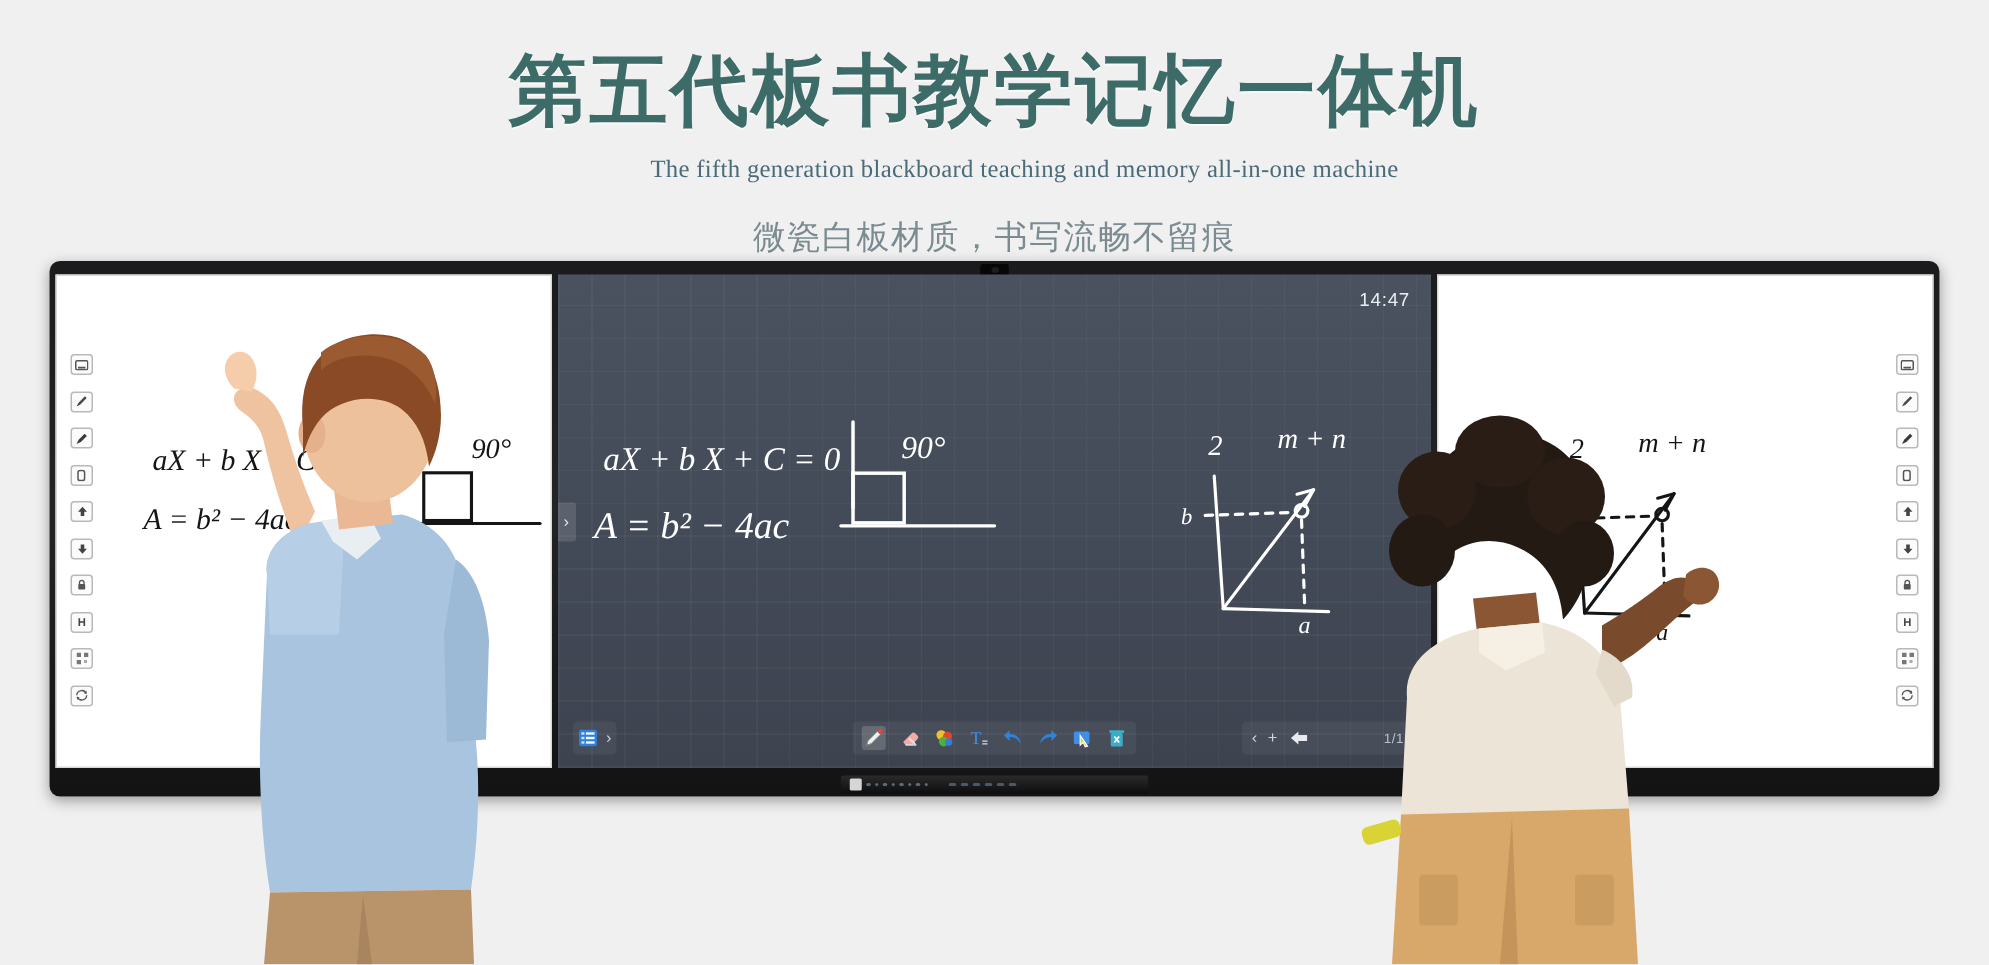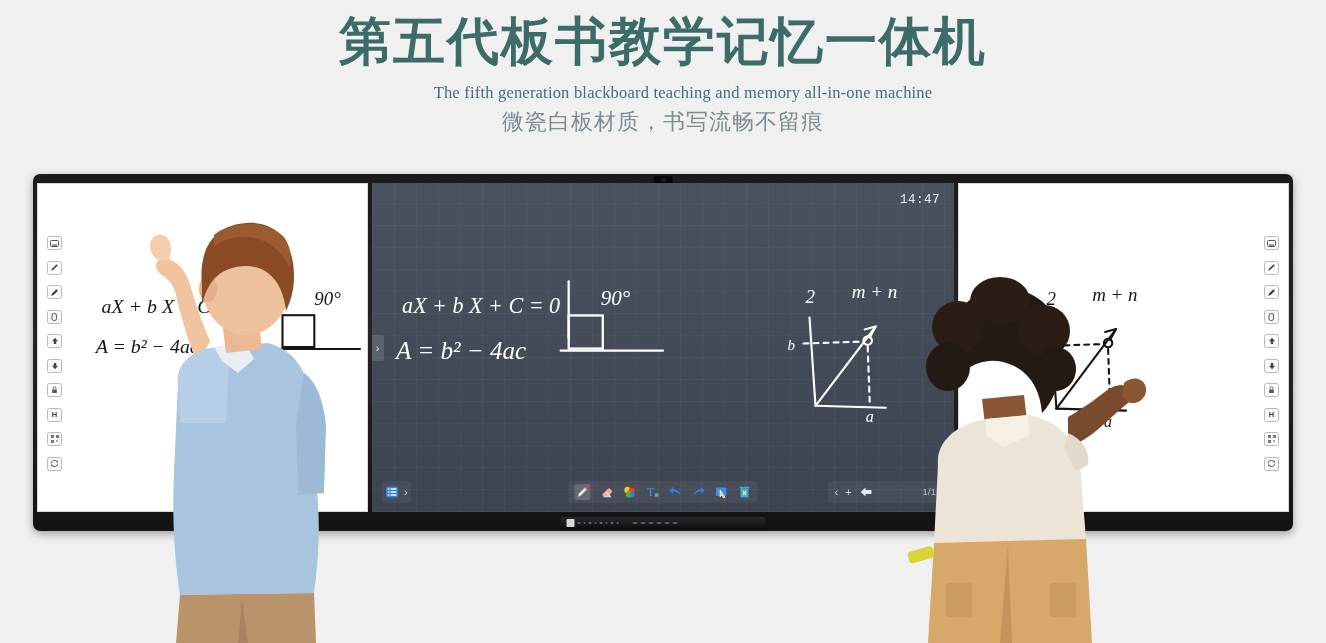--- a/index.html
+++ b/index.html
@@ -4,21 +4,21 @@
 <style>
   * { margin:0; padding:0; box-sizing:border-box; }
   html,body { width:1326px; height:643px; overflow:hidden; }
   body {
     background:#f0f0f0;
     font-family:"Liberation Sans", sans-serif;
     position:relative;
   }
 
   
-  .header { width:100%; text-align:center; padding-top:12px; }
+  .header { width:100%; text-align:center; padding-top:32px; }
   .title-cn {
     font-family:"Liberation Serif", serif;
     font-size:52px;
     font-weight:bold;
     color:#3d6b68;
     letter-spacing:2px;
     line-height:1.15;
     text-shadow:0 1px 0 rgba(255,255,255,.6);
   }
   .title-en {
@@ -26,21 +26,21 @@
     font-size:16.5px;
     color:#4a6b78;
     margin-top:11px;
     letter-spacing:.2px;
     margin-left:40px;
   }
   .subtitle-cn {
     font-family:Liberation Sans, sans-serif;
     font-size:22px;
     color:#7a8b91;
-    margin-top:4px;
+    margin-top:20px;
     letter-spacing:1px;
   }
 
   
   .device-wrap {
     position:absolute;
     left:33px; top:174px;
     width:1260px; height:357px;
   }
   .bezel {
@@ -105,21 +105,21 @@
   .ink { position:absolute; inset:0; pointer-events:none; }
   .ink text {
     font-family:"Liberation Serif", serif;
     font-style:italic;
   }
 
   
   .clock {
     position:absolute; right:14px; top:10px;
     color:#e9edf2; font-size:12.5px; letter-spacing:.5px;
-    font-family:Liberation Mono, monospace;
+    font-family:Liberation Sans, sans-serif;
     z-index:7;
   }
 
   
   .bar {
     position:absolute; left:0; right:0; bottom:9px; height:22px;
     z-index:7;
   }
   .bar-group {
     position:absolute; top:0; height:22px;

